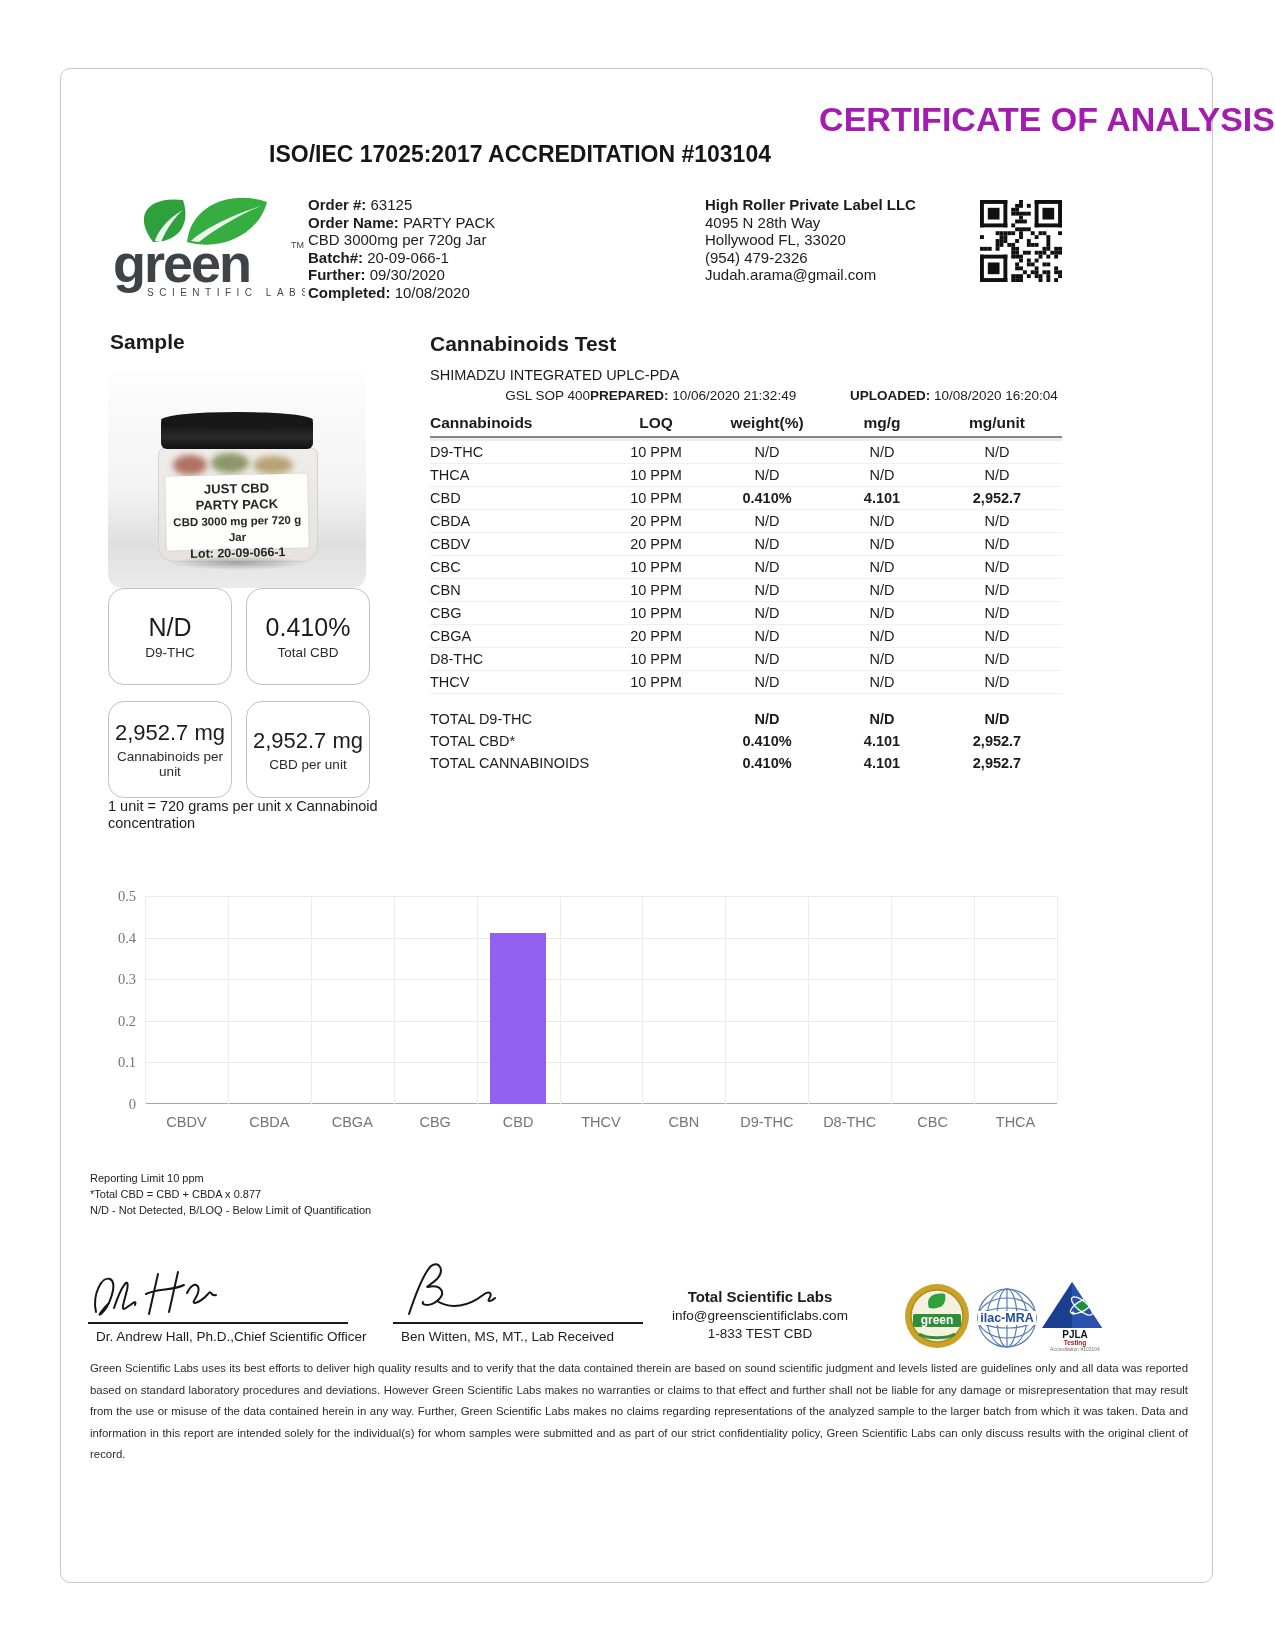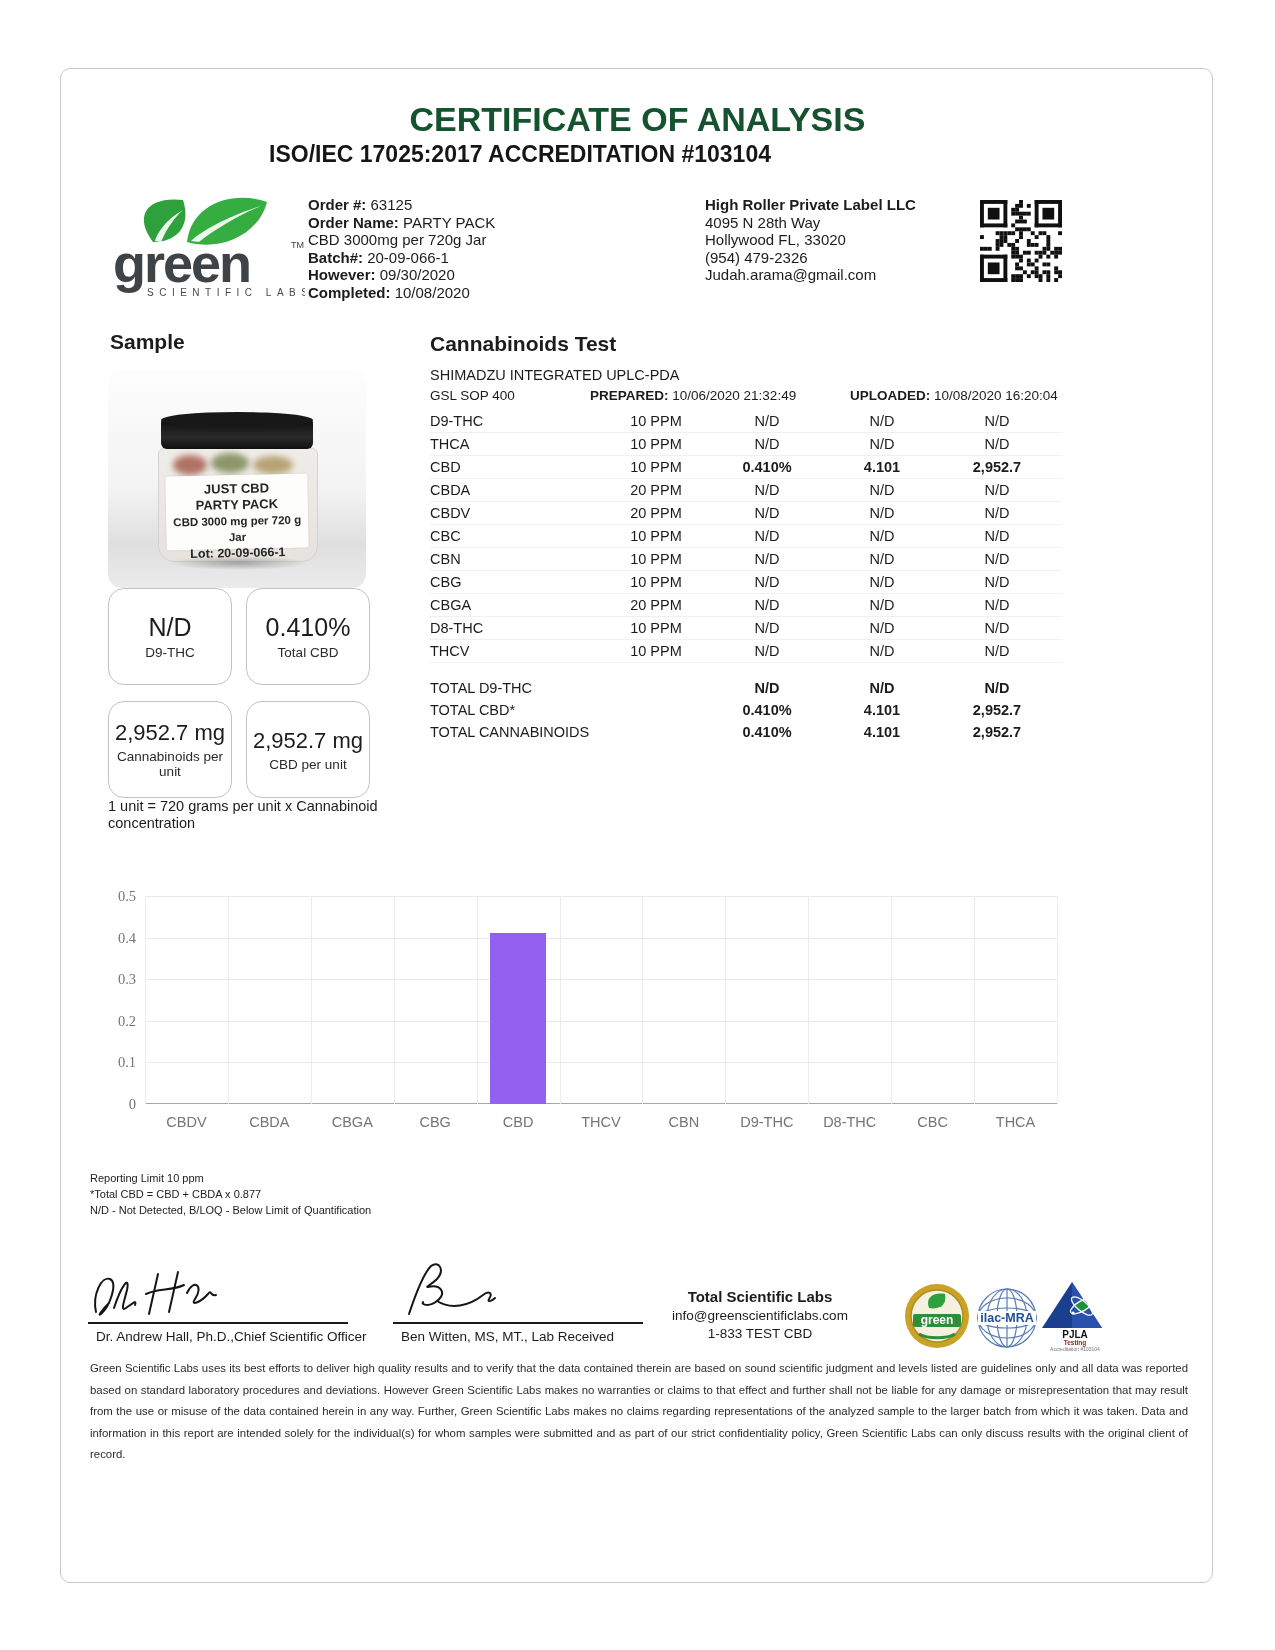--- a/index.html
+++ b/index.html
@@ -1,22 +1,22 @@
 <!DOCTYPE html>
 <html><head>
 <meta charset="utf-8">
 <style>
   html,body{margin:0;padding:0;width:1275px;height:1650px;background:#ffffff;
     font-family:"Liberation Sans",sans-serif;color:#1c1c1c;}
   body{position:relative;overflow:hidden;}
   .b{font-weight:bold;}
   #frame{position:absolute;left:60px;top:68px;width:1151px;height:1513px;
     border:1px solid #c9c9c9;border-radius:10px;}
-  #title{position:absolute;left:0;top:100px;width:1275px;text-align:center;
-    font-size:34px;font-weight:bold;color:#14532d;}
+  #title{position:absolute;left:0;top:100px;width:1275px;text-align:right;
+    font-size:34px;font-weight:bold;color:#a21caf;}
   #subtitle{position:absolute;left:0;top:141px;width:1040px;text-align:center;
     font-size:23px;font-weight:bold;color:#161616;}
   
   #logo{position:absolute;left:95px;top:190px;width:210px;height:110px;}
   #order-info{position:absolute;left:308px;top:196px;font-size:15px;line-height:17.5px;}
   #client-info{position:absolute;left:705px;top:196px;font-size:15px;line-height:17.5px;}
   #qr{position:absolute;left:980px;top:200px;}
   
   #sample-heading{position:absolute;left:110px;top:330px;font-size:21px;font-weight:bold;}
   #photo{position:absolute;left:108px;top:370px;width:258px;height:218px;border-radius:14px;
@@ -41,21 +41,21 @@
   .rbox{height:97px;border:1px solid #c3c3c3;border-radius:16px;text-align:center;
     display:flex;flex-direction:column;justify-content:center;box-sizing:border-box;padding:2px;}
   .rbox .val{font-size:25px;color:#1c1c1c;}
   .rbox .val.small{font-size:22px;}
   .rbox .lbl{font-size:13.5px;color:#2a2a2a;margin-top:3px;line-height:15px;}
   #unit-note{position:absolute;left:108px;top:798px;width:295px;font-size:14.5px;line-height:17px;}
   
   #test-heading{position:absolute;left:430px;top:332px;font-size:21px;font-weight:bold;}
   #instrument{position:absolute;left:430px;top:367px;font-size:14.5px;}
   #sop-row{position:absolute;left:430px;top:388px;width:632px;font-size:13.5px;display:flex;}
-  #sop-row .sop{width:160px;}
+  #sop-row .sop{width:160px;text-align:right;}
   #sop-row .prep{width:260px;}
   #tbl{position:absolute;left:430px;top:410px;width:632px;}
   .t-row{display:flex;height:22px;align-items:center;font-size:14.5px;}
   .t-row.rule{border-bottom:1px solid #f0f0f0;}
   .t-head{height:26px;font-size:15.5px;font-weight:bold;border-bottom:2px solid #858585;
     box-shadow:0 3px 0 rgba(0,0,0,.07);margin-bottom:3px;}
   .c-name{width:180px;text-align:left;}
   .c-loq{width:92px;text-align:center;}
   .c-weight{width:130px;text-align:center;}
   .c-mgg{width:100px;text-align:center;}
@@ -112,21 +112,21 @@
     <text x="196" y="58" font-family="Liberation Sans, sans-serif" font-size="9" fill="#3e4347">TM</text>
     <text x="52" y="106" font-family="Liberation Sans, sans-serif" font-size="10" letter-spacing="5.5" fill="#44494c">SCIENTIFIC LABS</text>
   </svg>
 </div>
 
 <div id="order-info">
     <div><span class="b">Order #: </span><span>63125</span></div>
     <div><span class="b">Order Name: </span><span>PARTY PACK</span></div>
     <div><span>CBD 3000mg per 720g Jar</span></div>
     <div><span class="b">Batch#: </span><span>20-09-066-1</span></div>
-    <div><span class="b">However: </span><span>09/30/2020</span></div>
+    <div><span class="b">Further: </span><span>09/30/2020</span></div>
     <div><span class="b">Completed: </span><span>10/08/2020</span></div>
   </div>
 <div id="client-info">
     <div class="b">High Roller Private Label LLC</div>
     <div>4095 N 28th Way</div>
     <div>Hollywood FL, 33020</div>
     <div>(954) 479-2326</div>
     <div>Judah.arama@gmail.com</div>
   </div>
 
@@ -301,20 +301,27 @@
 
 <div id="test-heading">Cannabinoids Test</div>
 <div id="instrument">SHIMADZU INTEGRATED UPLC-PDA</div>
 <div id="sop-row">
   <span class="sop">GSL SOP 400</span>
   <span class="prep"><span class="b">PREPARED:</span> <span>10/06/2020 21:32:49</span></span>
   <span class="upl"><span class="b">UPLOADED:</span> <span>10/08/2020 16:20:04</span></span>
 </div>
 
 <div id="tbl">
+    <div class="t-row t-head">
+      <div class="c-name b">Cannabinoids</div>
+      <div class="c-loq b">LOQ</div>
+      <div class="c-weight b">weight(%)</div>
+      <div class="c-mgg b">mg/g</div>
+      <div class="c-mgunit b">mg/unit</div>
+    </div>
     <div class="t-row rule">
       <div class="c-name">D9-THC</div>
       <div class="c-loq">10 PPM</div>
       <div class="c-weight">N/D</div>
       <div class="c-mgg">N/D</div>
       <div class="c-mgunit">N/D</div>
     </div>
     <div class="t-row rule">
       <div class="c-name">THCA</div>
       <div class="c-loq">10 PPM</div>

